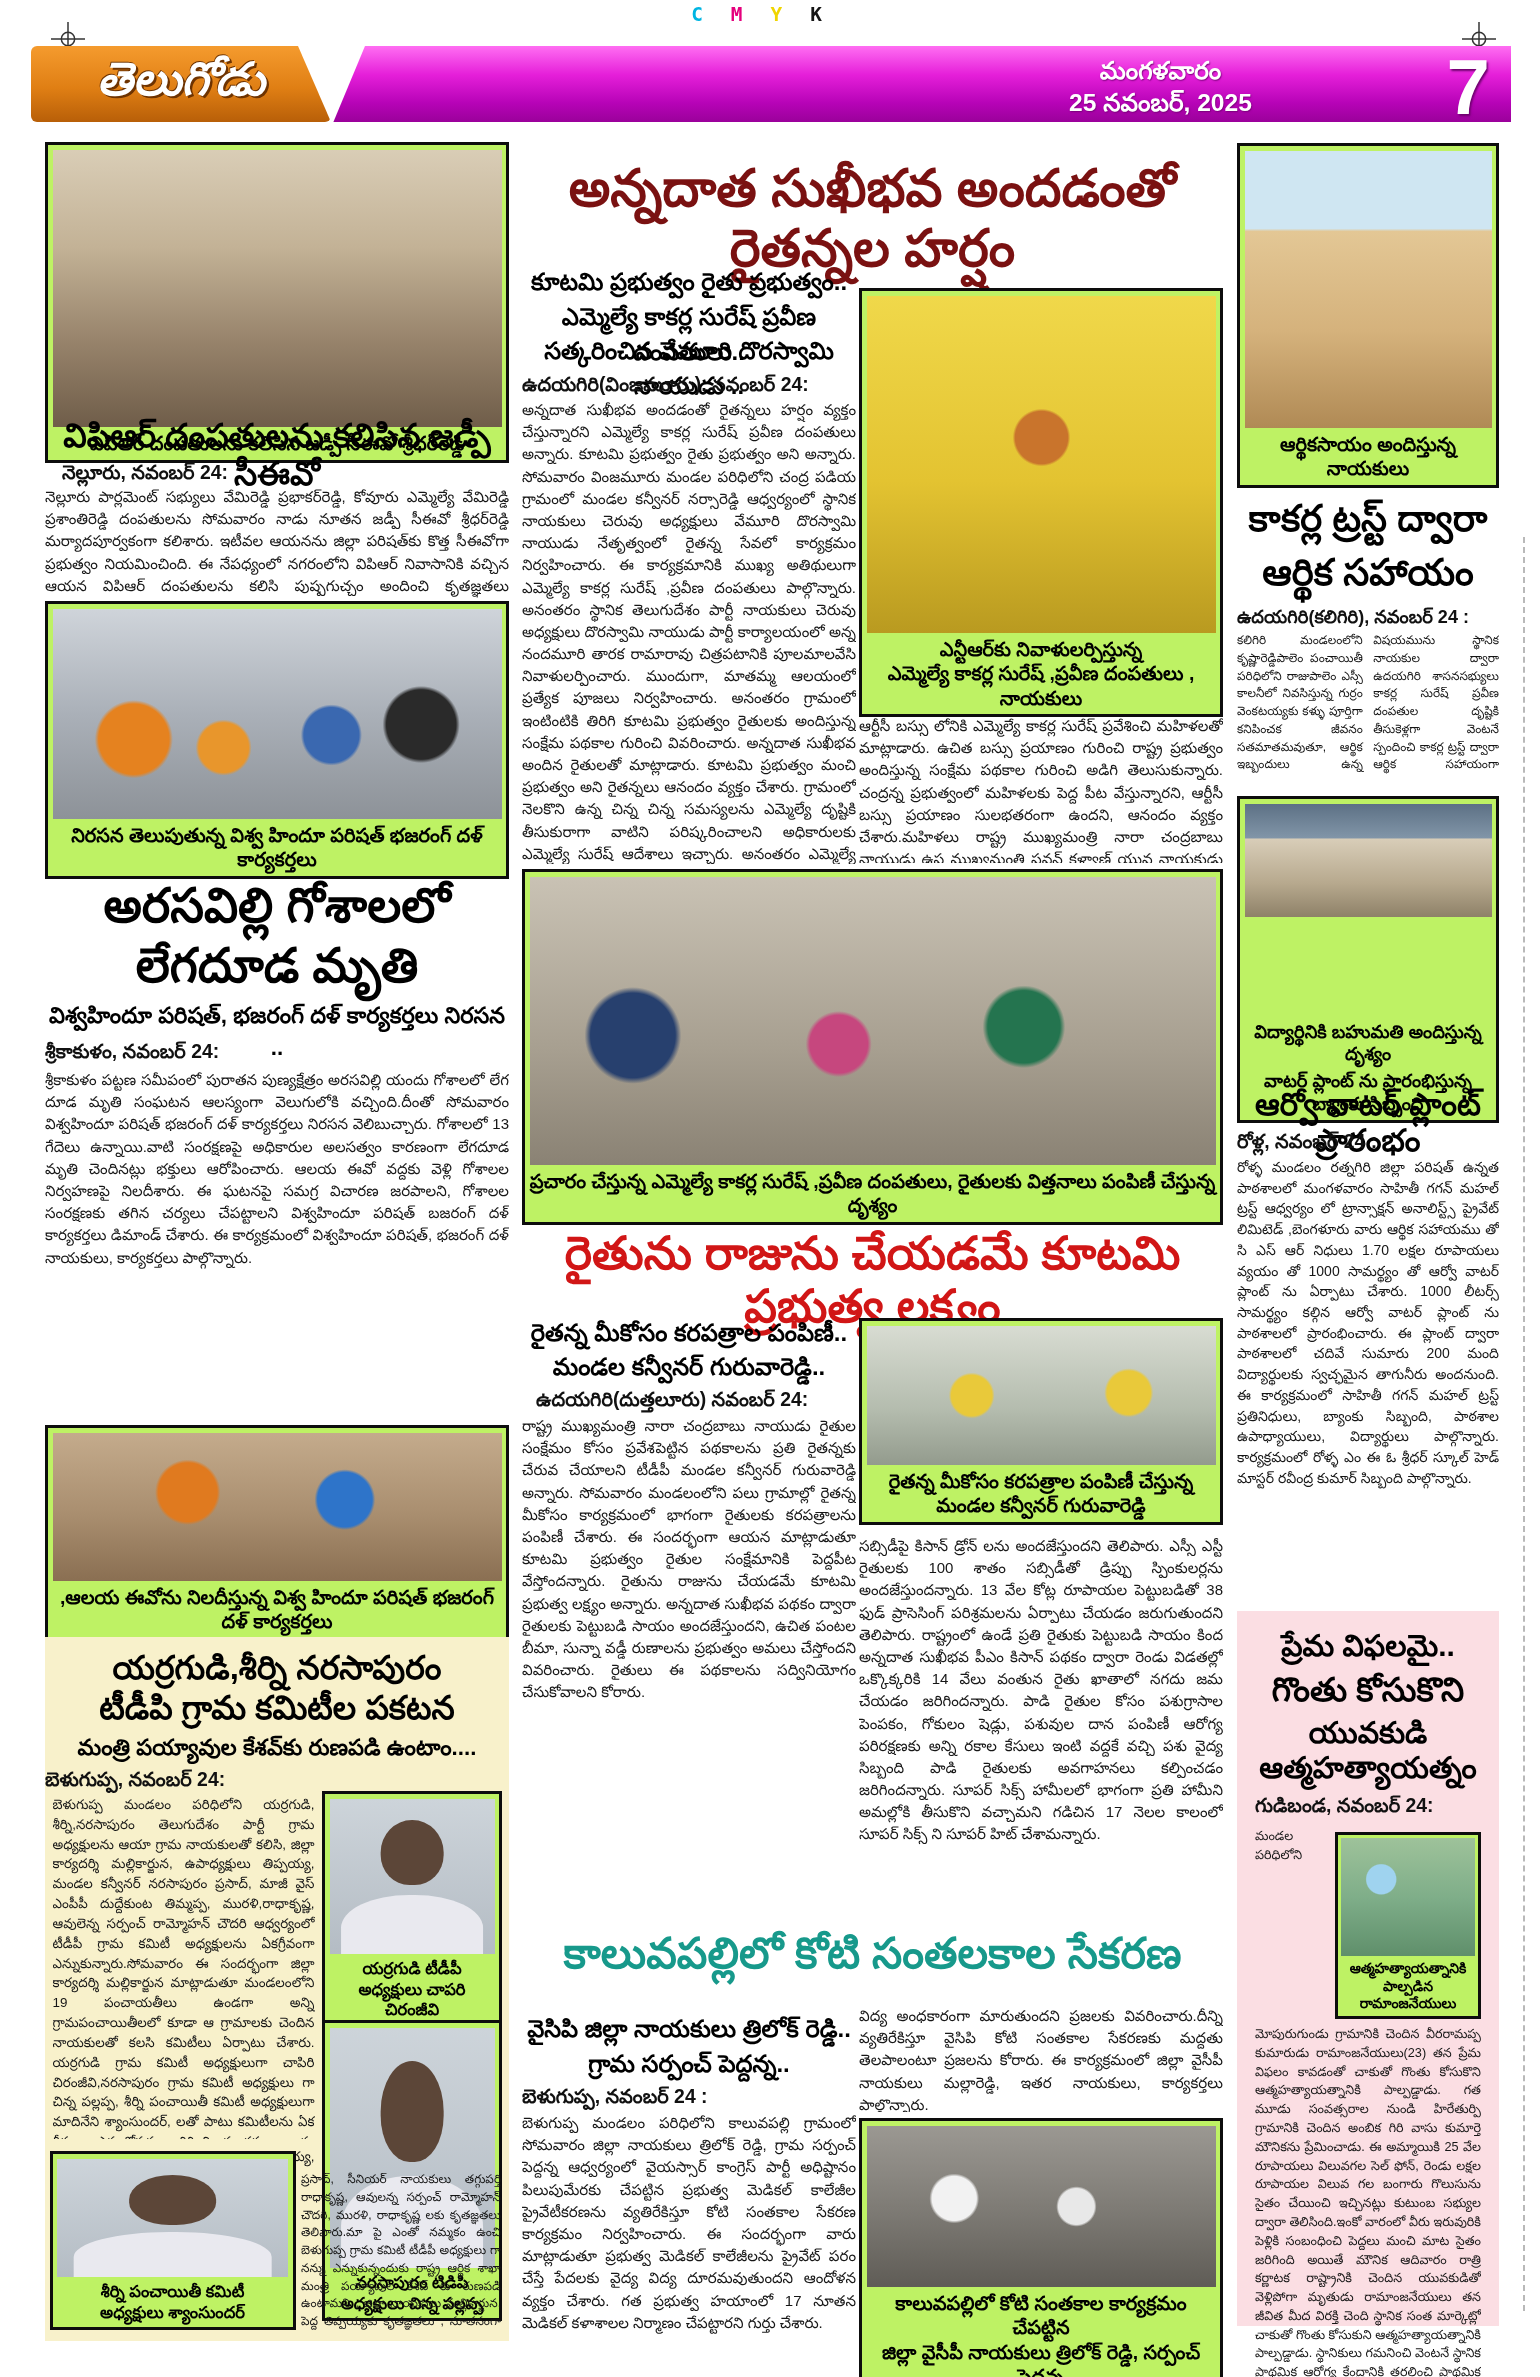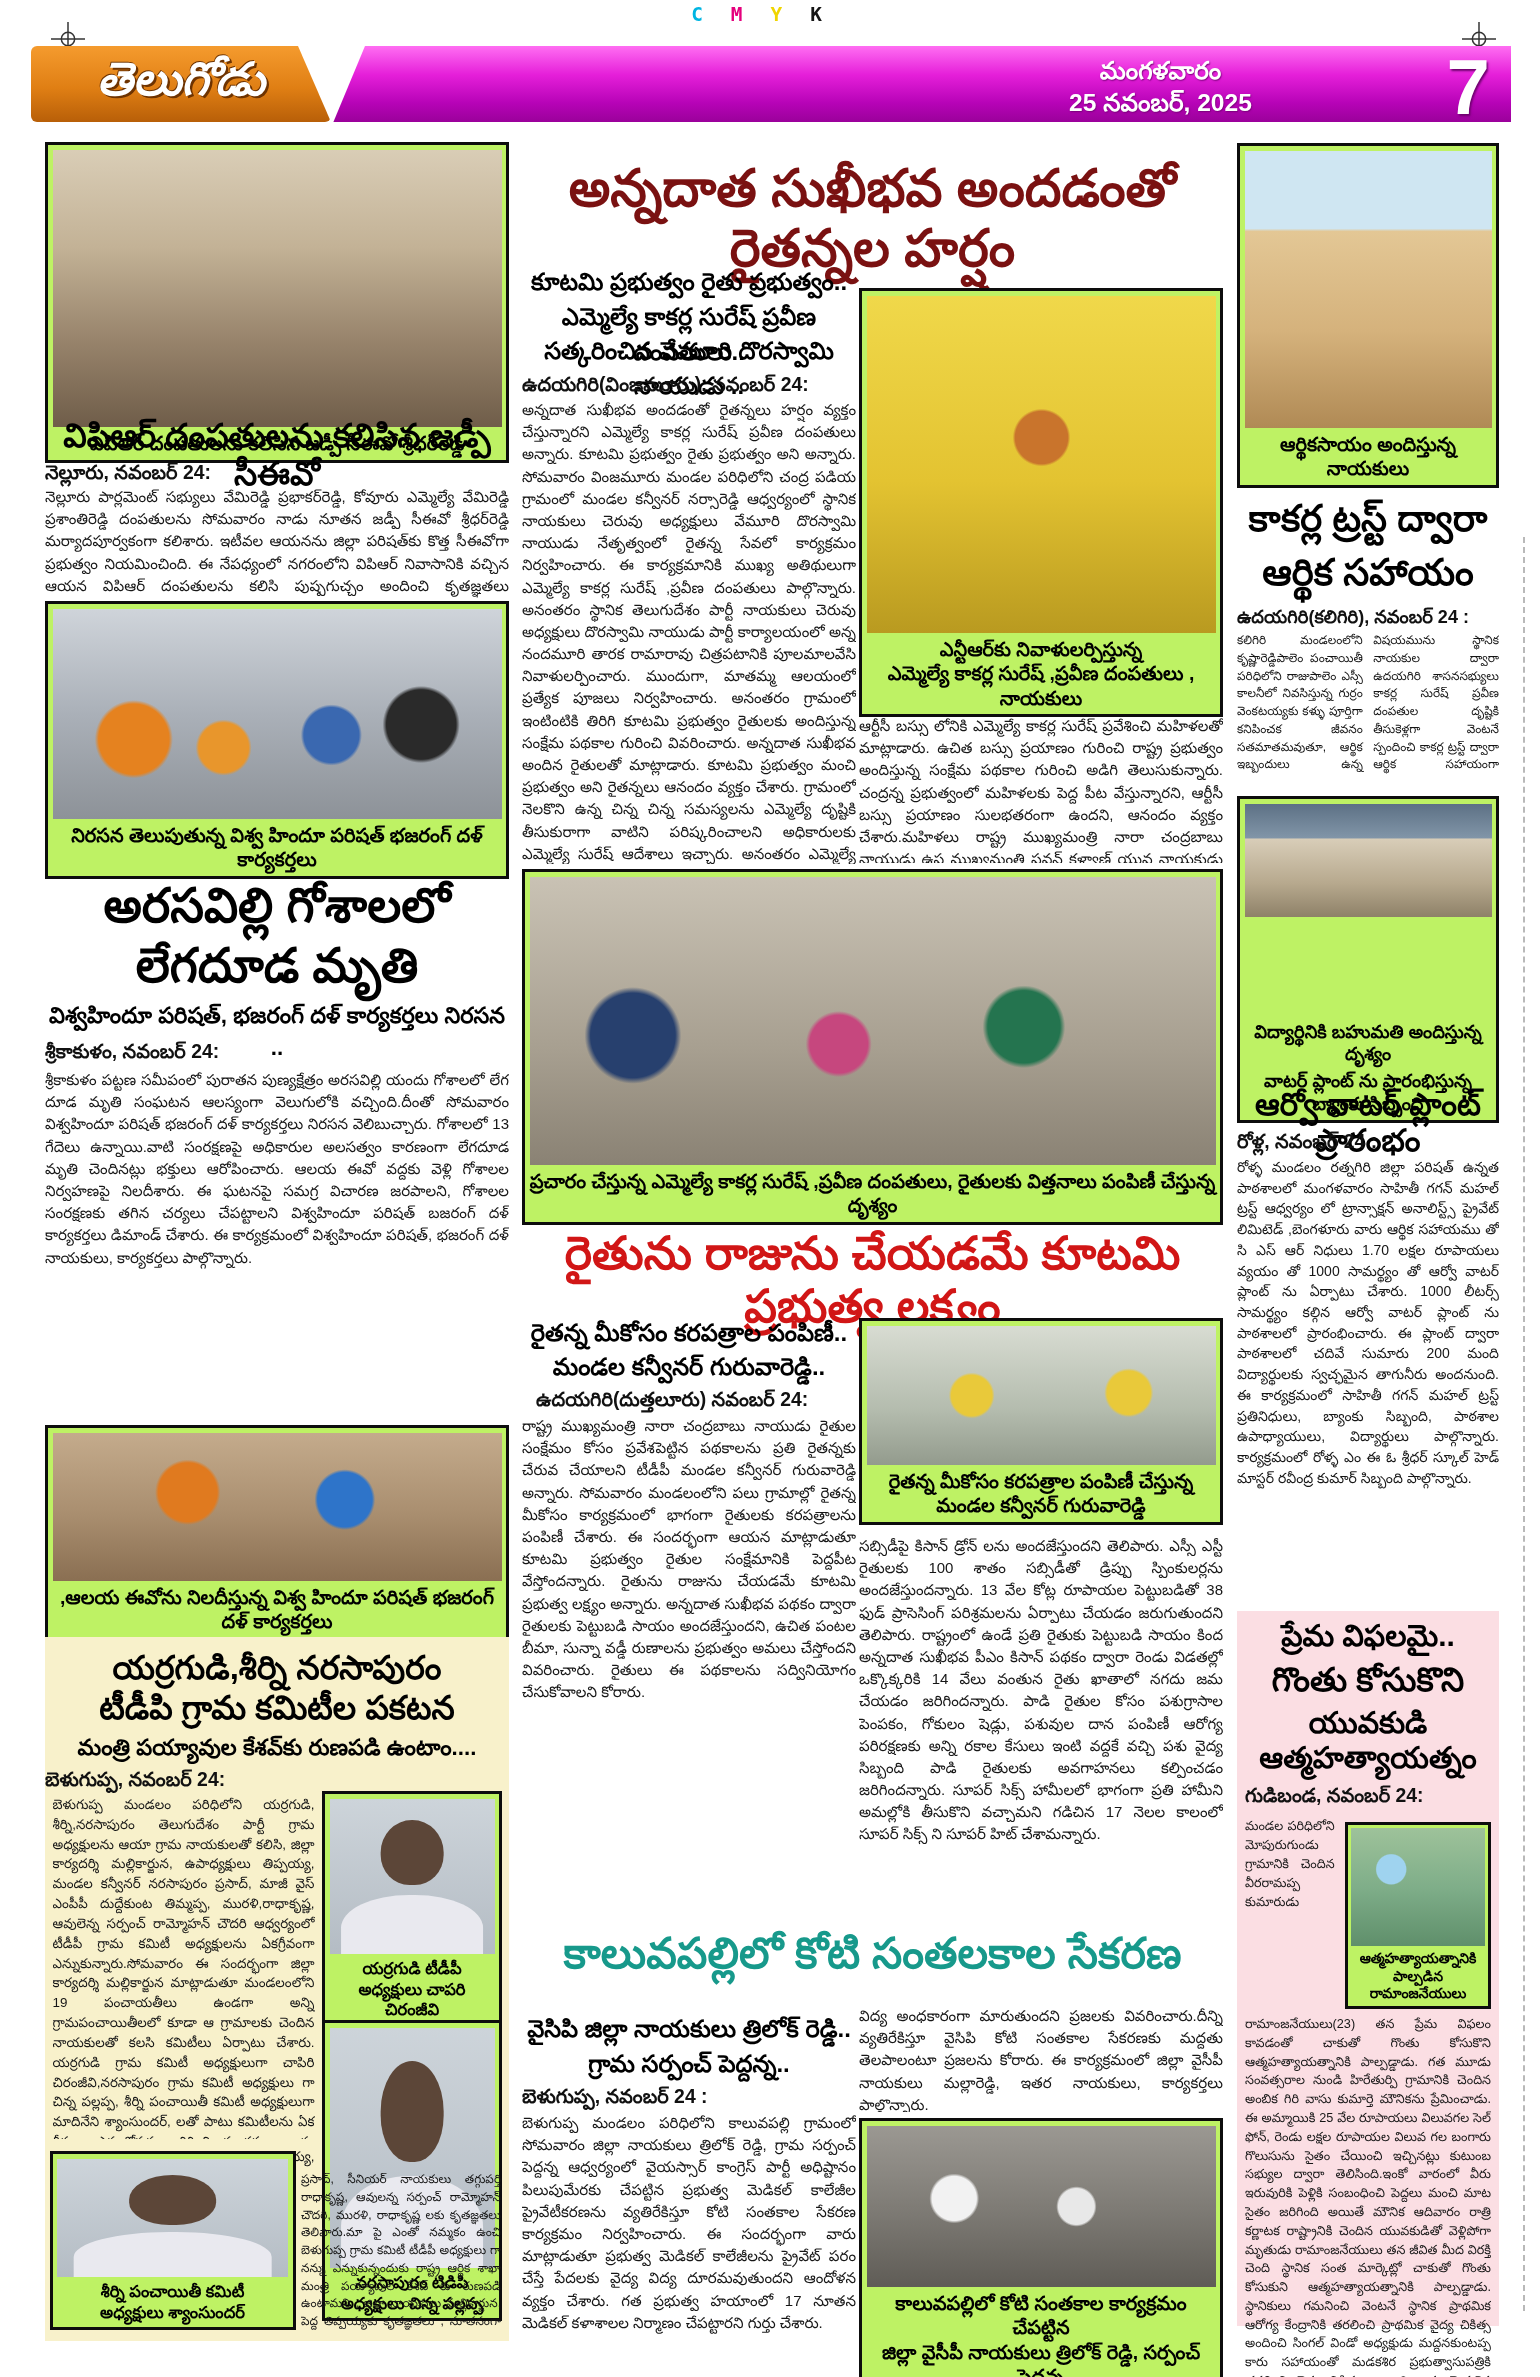--- a/index.html
+++ b/index.html
@@ -118,21 +118,21 @@
     <div class="mast-orange">
       <span class="mast-logo">తెలుగోడు</span>
     </div>
   </div>
 
   <div class="abs pframe" style="left:45px;top:142px;width:464px;">
     <div class="photo ph-indoor" style="height:277px"></div>
     <div class="pcap">విపిఆర్ దంపతులను  కలిసిన జడ్పీ సీఈవో శ్రీధర్‌రెడ్డి</div>
   </div>
   <div class="abs headline" style="left:45px;top:417px;width:464px;font-size:33px">విపిఆర్ దంపతులను  కలిసిన జడ్పీ సీఈవో</div>
-  <div class="abs dateline" style="left:45px;top:461px;width:464px">నెల్లూరు, నవంబర్ 24:</div>
+  <div class="abs dateline" style="left:62px;top:461px;width:464px">నెల్లూరు, నవంబర్ 24:</div>
   <div class="abs bodytext" style="left:45px;top:486px;width:464px;height:112px">నెల్లూరు పార్లమెంట్ సభ్యులు వేమిరెడ్డి ప్రభాకర్‌రెడ్డి, కోవూరు ఎమ్మెల్యే వేమిరెడ్డి ప్రశాంతిరెడ్డి దంపతులను సోమవారం నాడు నూతన జడ్పీ సీఈవో శ్రీధర్‌రెడ్డి మర్యాదపూర్వకంగా కలిశారు. ఇటీవల ఆయనను జిల్లా పరిషత్‌కు కొత్త సీఈవోగా ప్రభుత్వం నియమించింది. ఈ నేపధ్యంలో నగరంలోని విపిఆర్ నివాసానికి వచ్చిన ఆయన విపిఆర్ దంపతులను కలిసి పుష్పగుచ్చం అందించి కృతజ్ఞతలు తెలియజేశారు. ఈ సందర్భంగా ఎంపీ వేమిరెడ్డి దంపతులు మాట్లాడుతూ నిబద్ధతతో పనిచేస్తూ ప్రజలకు ప్రభుత్వ సేవలను సమర్థవంతంగా అందించాలని సూచించారు. ఆయనకు శుభాకాంక్షలు తెలియజేశారు.</div>
 
   <div class="abs pframe" style="left:45px;top:601px;width:464px;">
     <div class="photo ph-protest" style="height:210px"></div>
     <div class="pcap">నిరసన తెలుపుతున్న  విశ్వ హిందూ పరిషత్ భజరంగ్ దళ్ కార్యకర్తలు</div>
   </div>
   <div class="abs headline" style="left:45px;top:878px;width:464px;font-size:48px">అరసవిల్లి గోశాలలో</div>
   <div class="abs headline" style="left:45px;top:938px;width:464px;font-size:48px">లేగదూడ మృతి</div>
   <div class="abs subhead" style="left:45px;top:1000px;width:464px;font-size:22.4px">విశ్వహిందూ పరిషత్, భజరంగ్ దళ్ కార్యకర్తలు నిరసన ..</div>
   <div class="abs dateline" style="left:45px;top:1040px;width:464px">శ్రీకాకుళం,  నవంబర్ 24:</div>
@@ -238,21 +238,21 @@
   <div class="abs pframe" style="left:1237px;top:796px;width:262px">
     <div class="photo ph-stage" style="height:113px"></div>
     <div class="photo ph-ribbon" style="height:95px;margin-top:4.5px"></div>
     <div class="pcap" style="font-size:18px">విద్యార్థినికి బహుమతి  అందిస్తున్న దృశ్యం</div>
     <div class="pcap" style="font-size:18px">వాటర్ ప్లాంట్ ను ప్రారంభిస్తున్న బ్యాంకు సిబ్బంది</div>
   </div>
   <div class="abs headline" style="left:1237px;top:1087px;width:262px;font-size:31px">ఆర్వో వాటర్ ప్లాంట్ ప్రారంభం</div>
   <div class="abs dateline" style="left:1237px;top:1130px;width:262px">రోళ్ల, నవంబర్ 24 :</div>
   <div class="abs bodytext" style="left:1237px;top:1157px;width:262px;height:441px;font-size:14px">రోళ్ళ మండలం రత్నగిరి జిల్లా పరిషత్ ఉన్నత పాఠశాలలో మంగళవారం సాహితీ గగన్ మహల్ ట్రస్ట్ ఆధ్వర్యం లో ట్రాన్సాక్షన్ అనాలిస్ట్స్ ప్రైవేట్ లిమిటెడ్ ,బెంగళూరు వారు ఆర్థిక సహాయము తో సి ఎస్ ఆర్ నిధులు 1.70 లక్షల రూపాయలు వ్యయం తో 1000 సామర్థ్యం తో ఆర్వో వాటర్ ప్లాంట్ ను ఏర్పాటు చేశారు. 1000 లీటర్స్ సామర్థ్యం కల్గిన ఆర్వో వాటర్ ప్లాంట్ ను పాఠశాలలో ప్రారంభించారు. ఈ ప్లాంట్ ద్వారా పాఠశాలలో చదివే సుమారు 200 మంది విద్యార్థులకు స్వచ్ఛమైన తాగునీరు అందనుంది. ఈ కార్యక్రమంలో సాహితీ గగన్ మహల్ ట్రస్ట్ ప్రతినిధులు, బ్యాంకు సిబ్బంది, పాఠశాల ఉపాధ్యాయులు, విద్యార్థులు పాల్గొన్నారు. కార్యక్రమంలో రోళ్ళ ఎం ఈ ఓ శ్రీధర్ స్కూల్ హెడ్ మాస్టర్ రవీంద్ర కుమార్ సిబ్బంది పాల్గొన్నారు.</div>
 
-  <div class="abs panel-pink" style="left:1237px;top:1611px;width:262px;height:715px;padding:8px;box-sizing:border-box">
+  <div class="abs panel-pink" style="left:1237px;top:1611px;width:262px;height:715px;padding:18px;box-sizing:border-box">
     <div class="headline" style="font-size:30px">ప్రేమ విఫలమై..</div>
     <div class="headline" style="font-size:33px;margin-top:7.5px">గొంతు కోసుకొని</div>
     <div class="headline" style="font-size:30px;margin-top:7.5px">యువకుడి ఆత్మహత్యాయత్నం</div>
     <div class="dateline" style="margin-top:9px">గుడిబండ, నవంబర్ 24:</div>
     <div class="bodytext" style="margin-top:6px;height:565px;font-size:12.7px">
       <figure class="floatfig pframe" style="width:146px;padding:3px">
         <div class="photo ph-selfie" style="height:118px"></div>
         <figcaption class="pcap" style="font-size:14px">ఆత్మహత్యాయత్నానికి పాల్పడిన రామాంజనేయులు</figcaption>
       </figure>
       <span>మండల పరిధిలోని మోపురుగుండు గ్రామానికి చెందిన వీరరామప్ప కుమారుడు రామాంజనేయులు(23) తన ప్రేమ విఫలం కావడంతో చాకుతో గొంతు కోసుకొని ఆత్మహత్యాయత్నానికి పాల్పడ్డాడు. గత మూడు సంవత్సరాల నుండి హిరేతుర్పి గ్రామానికి చెందిన అంబిక గిరి వాసు కుమార్తె మౌనికను ప్రేమించాడు. ఈ అమ్మాయికి 25 వేల రూపాయలు విలువగల సెల్ ఫోన్, రెండు లక్షల రూపాయల విలువ గల బంగారు గొలుసును సైతం చేయించి ఇచ్చినట్లు కుటుంబ సభ్యుల ద్వారా తెలిసింది.ఇంకో వారంలో వీరు ఇరువురికి పెళ్లికి సంబంధించి పెద్దలు మంచి మాట సైతం జరిగింది అయితే మౌనిక ఆదివారం రాత్రి కర్ణాటక రాష్ట్రానికి చెందిన యువకుడితో వెళ్లిపోగా మృతుడు రామాంజనేయులు తన జీవిత మీద విరక్తి చెంది స్థానిక సంత మార్కెట్లో చాకుతో గొంతు కోసుకుని ఆత్మహత్యాయత్నానికి పాల్పడ్డాడు. స్థానికులు గమనించి వెంటనే స్థానిక ప్రాథమిక ఆరోగ్య కేంద్రానికి తరలించి ప్రాథమిక వైద్య చికిత్స అందించి సింగల్ విండో అధ్యక్షుడు మద్దనకుంటప్ప కారు సహాయంతో మడకశిర ప్రభుత్వాసుపత్రికి తరలించి వైద్య చికిత్సలు అందించారు మెరుగైన వైద్య చికిత్స కోసం బెంగళూరు రామయ్య ఆసుపత్రికి తరలించారు. ఇదిలా ఉండగా ఆ అమ్మాయి కనబడుట లేదని తల్లి దండ్రులు సోమవారం పోలీస్ స్టేషన్‌లో ఫిర్యాదు చేశారు</span>

